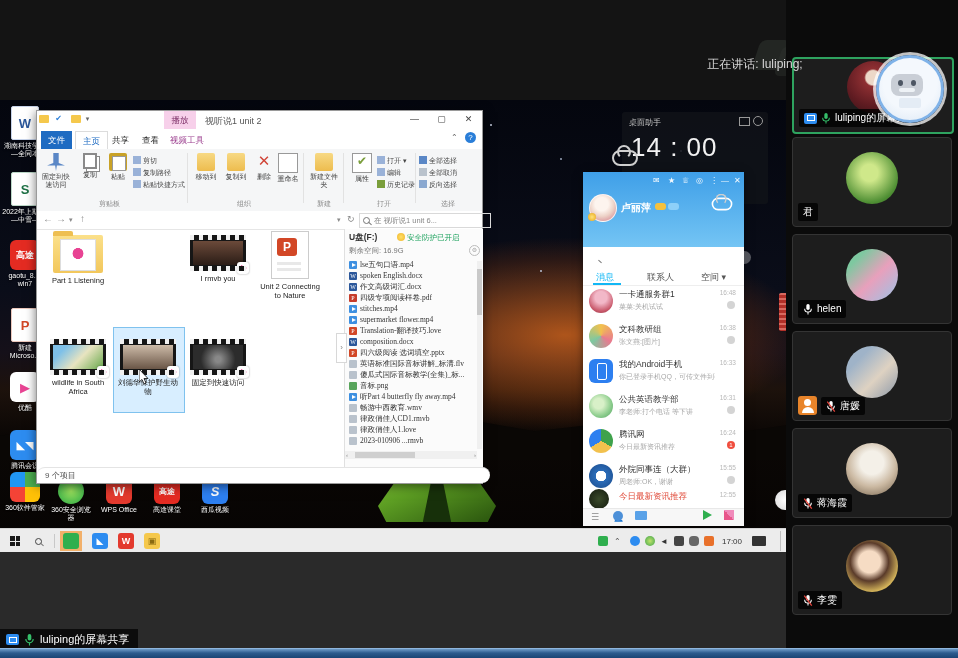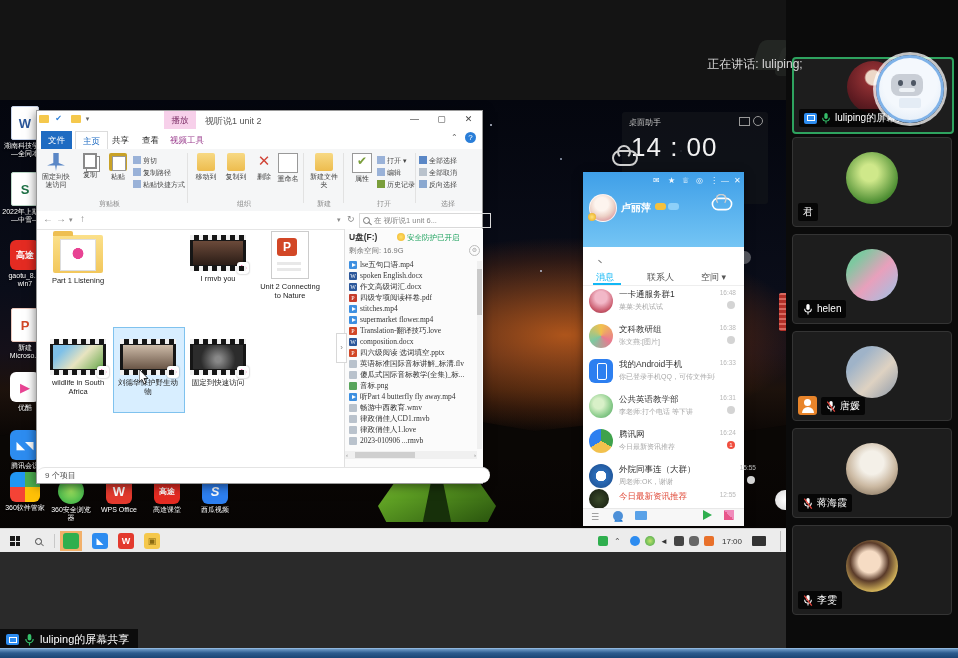--- a/index.html
+++ b/index.html
@@ -462,21 +462,21 @@
       <div class="tm">16:31</div>
         <div class="bg"></div>
     </div>
     <div class="abs qrow" style="top:253px;">
       <div class="av" style="background:conic-gradient(#3fa24c 0 33%,#f2c14e 0 66%,#2d7ff0 0);"></div>
       <div class="tt">腾讯网</div>
         <div class="sb">今日最新资讯推荐</div>
       <div class="tm">16:24</div>
         <div class="bg red">1</div>
     </div>
-    <div class="abs qrow" style="top:288px;height:30px;padding-left:20px;">
+    <div class="abs qrow" style="top:288px;height:30px;">
       <div class="av" style="background:radial-gradient(circle at 50% 50%,#fff 30%,#2b6cb8 32%,#1a4a8a);"></div>
       <div class="tt">外院同事连（大群）</div>
         <div class="sb">周老师:OK，谢谢</div>
       <div class="tm">15:55</div>
         <div class="bg"></div>
     </div>
     <div class="abs qrow" style="top:316px;height:20px;">
       <div class="av" style="width:20px;height:20px;top:1px;background:radial-gradient(#3a4a2a,#141a0e);"></div>
       <div class="tt" style="color:#e04b3a;top:3px;">今日最新资讯推荐</div>
       <div class="tm" style="top:3px;">12:55</div>

